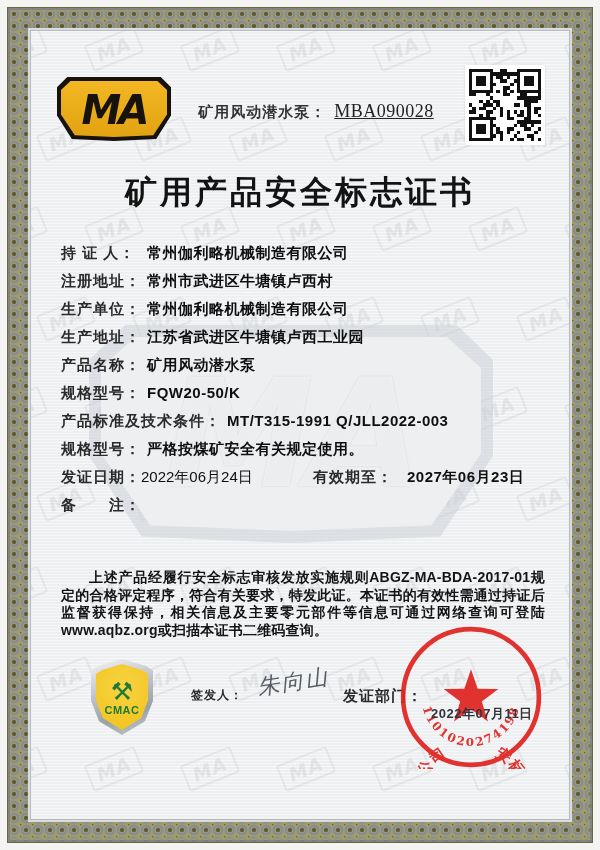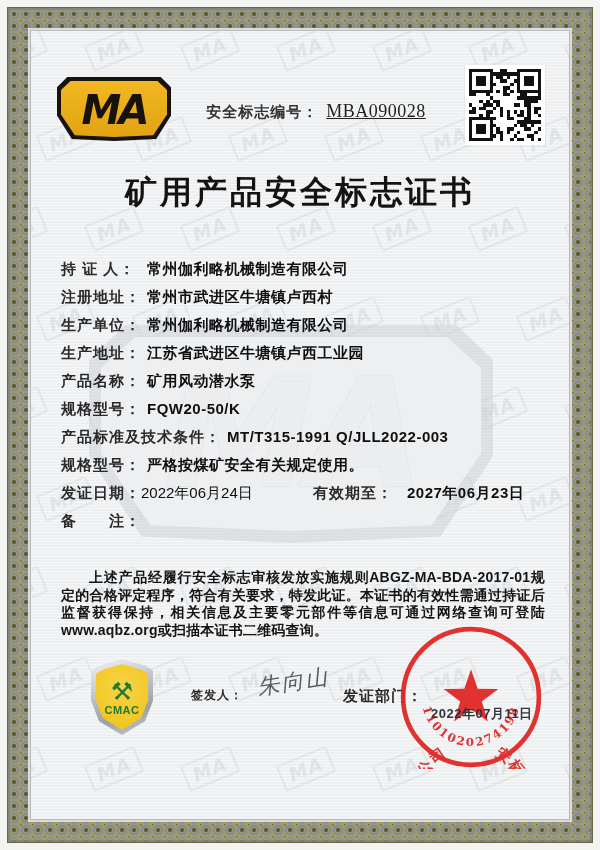--- a/index.html
+++ b/index.html
@@ -41,21 +41,21 @@
       align-items:baseline;justify-content:center;gap:8px;}
   .certno-label{font-size:15px;font-weight:600;color:#333;letter-spacing:1px;}
   .certno-value{font-family:"Liberation Serif",serif;font-size:18px;color:#222;letter-spacing:.5px;text-decoration:underline;}
   .qr-box{position:absolute;left:434px;top:34px;width:80px;height:80px;background:#fff;z-index:2;
       display:flex;align-items:center;justify-content:center;box-shadow:0 0 2px rgba(0,0,0,.12);}
   
   .title{position:absolute;left:0;right:0;top:140px;text-align:center;z-index:2;
       font-family:"DejaVu Serif","Liberation Serif",serif;font-size:32px;font-weight:900;
       color:#131313;letter-spacing:3px;}
   
-  .fields{position:absolute;left:30px;right:34px;top:224px;z-index:2;}
+  .fields{position:absolute;left:30px;right:34px;top:208px;z-index:2;}
   .row{height:28px;line-height:28px;white-space:nowrap;}
   .flabel{display:inline-block;min-width:80px;font-size:15px;font-weight:600;color:#2a2a2a;letter-spacing:1px;}
   .fvalue{display:inline-block;margin-left:6px;font-size:15px;font-weight:800;color:#0f0f0f;letter-spacing:.5px;}
   .dval{display:inline-block;min-width:172px;font-size:15px;font-weight:400;color:#0f0f0f;}
   .vlabel{display:inline-block;min-width:88px;font-size:15px;font-weight:600;color:#2a2a2a;letter-spacing:1px;}
   
   .statement{position:absolute;left:30px;right:24px;top:538px;z-index:2;font-size:14px;font-weight:700;
       color:#141414;line-height:17.5px;text-align:justify;text-indent:2em;letter-spacing:.2px;}
   
   .cmac{position:absolute;left:60px;top:628px;width:62px;height:76px;z-index:2;}
@@ -149,21 +149,21 @@
       <div class="ghost-inner badge-shape"></div>
       <div class="ghost-letters">MA</div>
     </div>
 
     <div class="ma-badge badge-shape">
       <div class="ma-badge-inner"></div>
       <div class="ma-letters">MA</div>
     </div>
 
     <div class="certno-row">
-      <span class="certno-label">安全标志编号：</span>
+      <span class="certno-label">矿用风动潜水泵：</span>
       <span class="certno-value">MBA090028</span>
     </div>
 
     <div class="qr-box">
       <svg viewBox="0 0 21 21" width="72" height="72" shape-rendering="crispEdges">
           <rect x="0" y="0" width="7" height="7" fill="#111"></rect>
           <rect x="1" y="1" width="5" height="5" fill="#fff"></rect>
           <rect x="2" y="2" width="3" height="3" fill="#111"></rect>
           <rect x="14" y="0" width="7" height="7" fill="#111"></rect>
           <rect x="15" y="1" width="5" height="5" fill="#fff"></rect>

